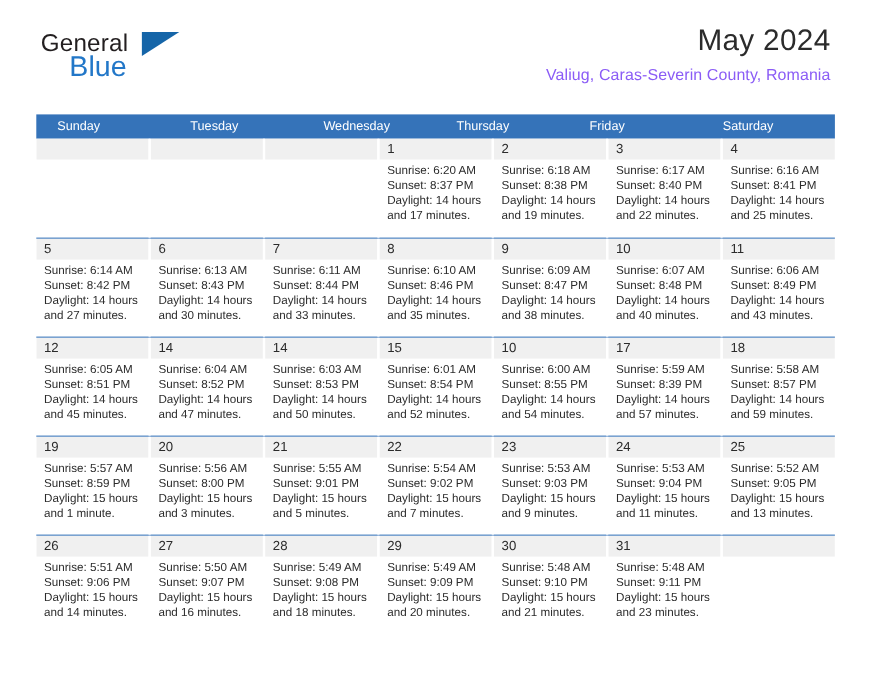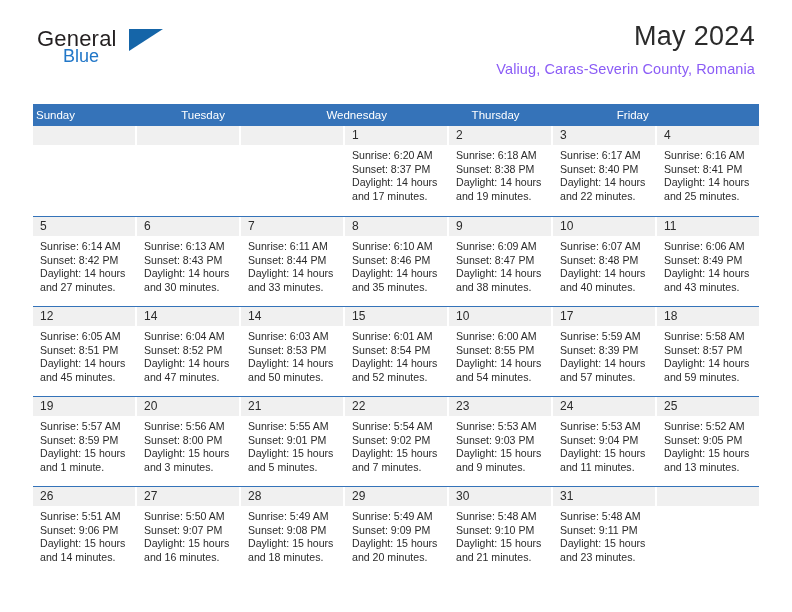--- a/index.html
+++ b/index.html
@@ -38,21 +38,21 @@
     line-height: 1;
     user-select: none;
   }
   .logo-general {
     font-size: 22px;
     color: #231f20;
     letter-spacing: 0.2px;
     display: block;
   }
   .logo-blue {
-    font-size: 18px;
+    font-size: 26px;
     color: #2277c8;
     display: block;
     margin-top: -3px;
     margin-left: 26px;
   }
   .logo-tri {
     position: absolute;
     left: 92px;
     top: 1px;
     width: 0;
@@ -89,21 +89,21 @@
   .weekdays {
     display: flex;
     background: #3573b9;
     height: 22px;
   }
   .weekday {
     flex: 1 1 0;
     color: #ffffff;
     font-size: 11.5px;
     line-height: 22px;
-    padding-left: 3px;
+    padding-left: 19px;
     box-sizing: border-box;
     white-space: nowrap;
   }
   .week {
     display: flex;
     border-top: 1.6px solid #3573b9;
     height: 90px;
     box-sizing: border-box;
   }
   .week.first {
@@ -158,20 +158,21 @@
     </div>
   </div>
 
   <div class="calendar">
     <div class="weekdays">
       <div class="weekday">Sunday</div>
       <div class="weekday">Tuesday</div>
       <div class="weekday">Wednesday</div>
       <div class="weekday">Thursday</div>
       <div class="weekday">Friday</div>
+      <div class="weekday">Saturday</div>
     </div>
 
     <div class="week first">
       <div class="cell empty">
         <div class="daynum"></div>
         <div class="info">
           <div></div>
           <div></div>
           <div></div>
           <div></div>

